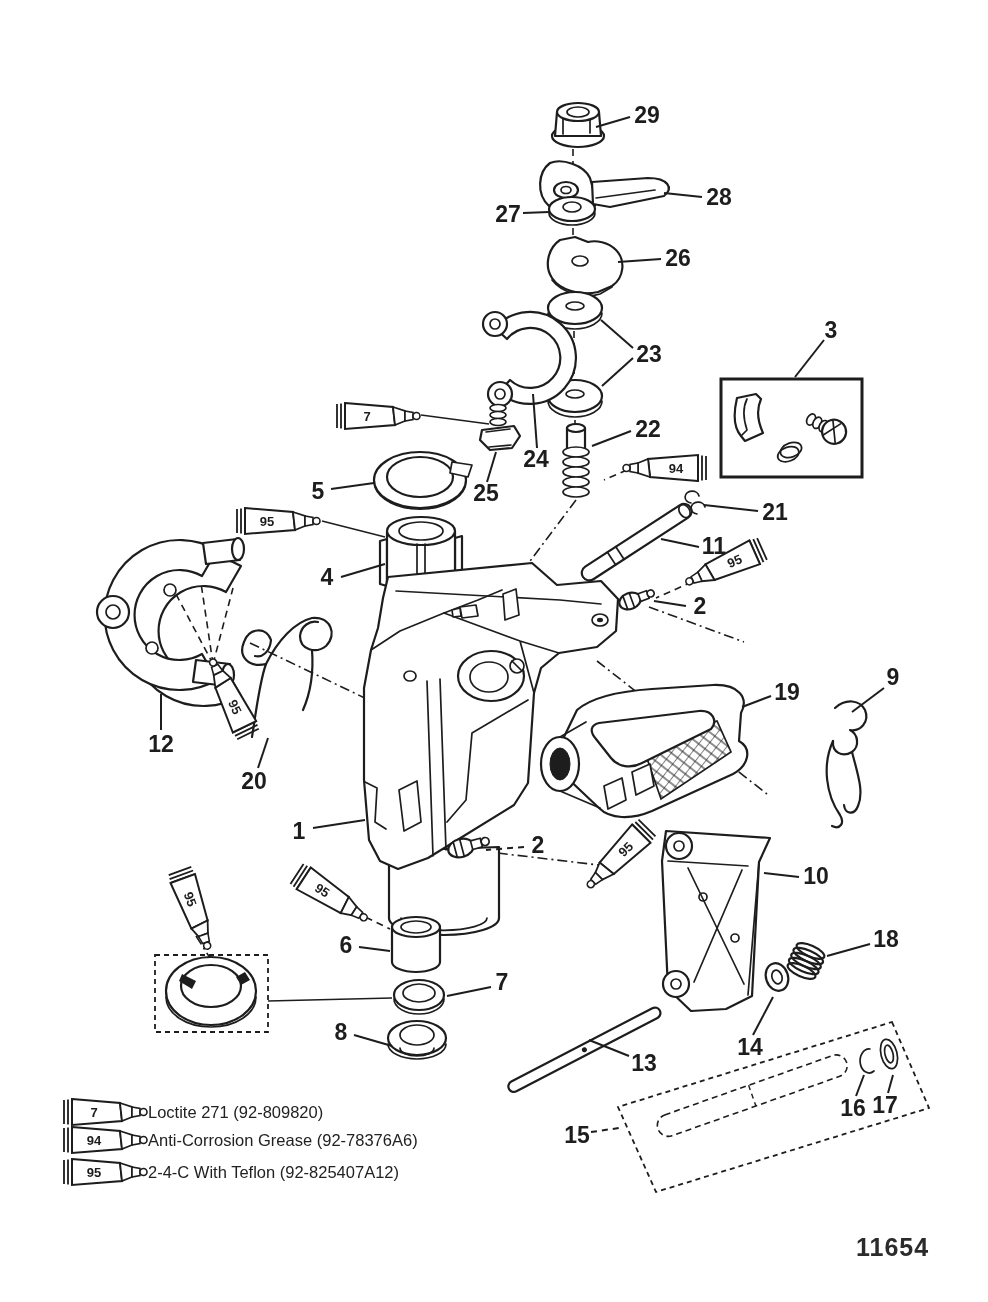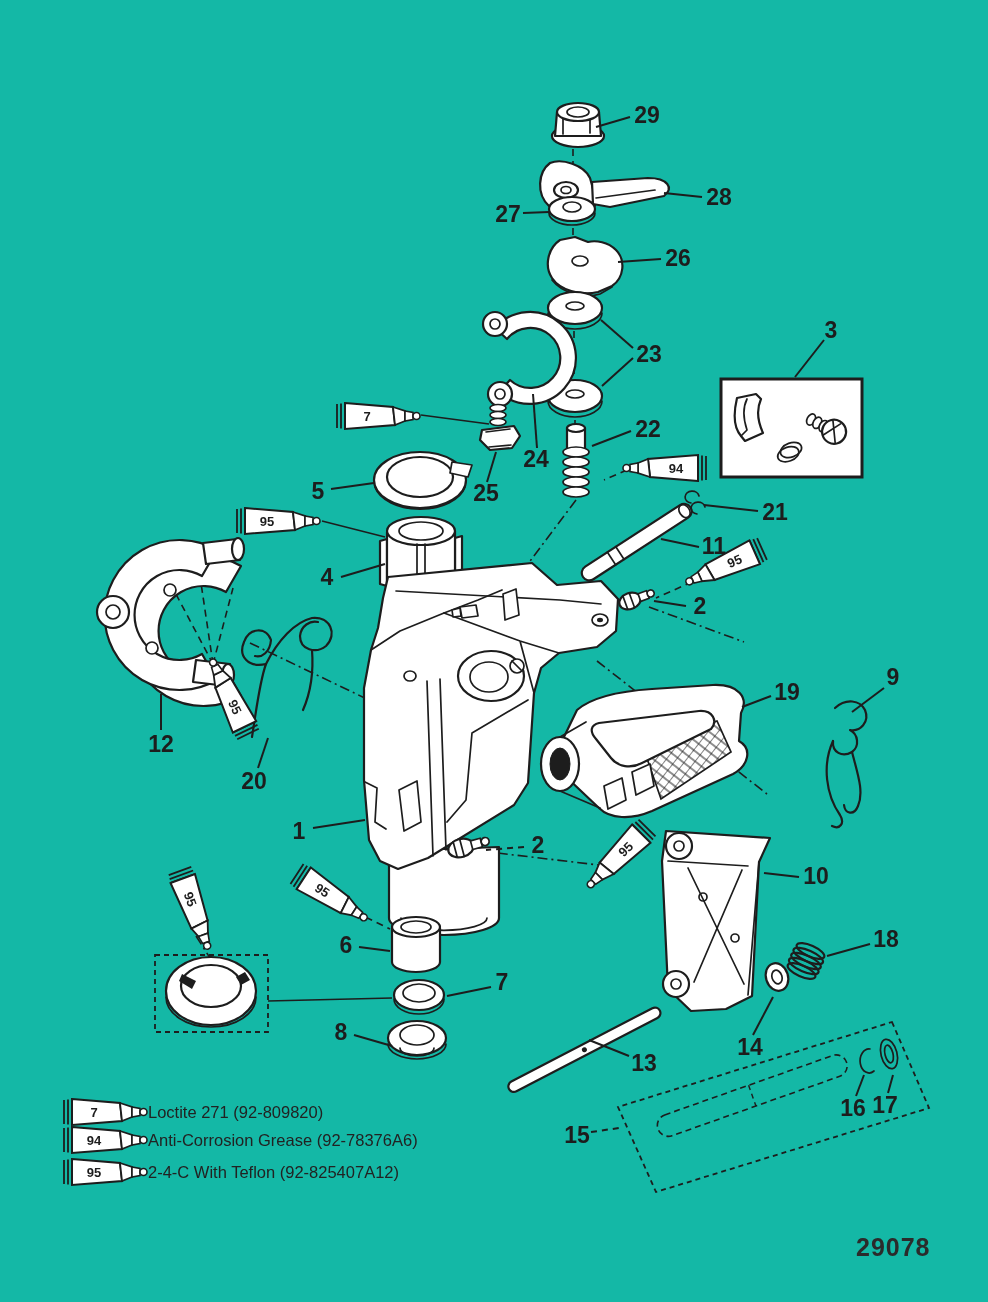--- a/index.html
+++ b/index.html
@@ -1,16 +1,16 @@
 <!DOCTYPE html>
 <html><head>
 <meta charset="utf-8">
 <style>
   html,body{margin:0;padding:0;background:#e8e8e8;}
-  .page{position:relative;width:988px;height:1302px;background:#14b8a6;margin:0 auto;
+  .page{position:relative;width:988px;height:1302px;background:#ffffff;margin:0 auto;
         font-family:"Liberation Sans",sans-serif;overflow:hidden;}
   svg{position:absolute;left:0;top:0;}
   .s  {stroke:#1d1d1d;stroke-width:2.2;fill:none;stroke-linejoin:round;stroke-linecap:round;}
   .s2 {stroke:#1d1d1d;stroke-width:1.7;fill:none;stroke-linejoin:round;stroke-linecap:round;}
   .sf {stroke:#1d1d1d;stroke-width:2.2;fill:#ffffff;stroke-linejoin:round;stroke-linecap:round;}
   .sf2{stroke:#1d1d1d;stroke-width:1.7;fill:#ffffff;stroke-linejoin:round;stroke-linecap:round;}
   .sd {fill:#1d1d1d;stroke:none;}
   .dashbox{stroke:#1d1d1d;stroke-width:1.8;fill:none;stroke-dasharray:5 4;}
   .callout{font-family:"Liberation Sans",sans-serif;font-weight:bold;font-size:23px;fill:#1d1d1d;}
   .tube-label{font-family:"Liberation Sans",sans-serif;font-weight:bold;font-size:13px;fill:#1d1d1d;}
@@ -453,14 +453,14 @@
             <path d="M56,-9 L68,-5 L68,5 L58,9 Z" fill="#fff" stroke="#1d1d1d" stroke-width="1.8"></path>
             <path d="M68,-5 L76,-3.5 L76,3.5 L68,5 Z" fill="#fff" stroke="#1d1d1d" stroke-width="1.6"></path>
             <circle cx="79.5" cy="0" r="3.5" fill="#fff" stroke="#1d1d1d" stroke-width="1.6"></circle>
             <text x="30" y="4.5" text-anchor="middle" class="tube-label">95</text>
           </g>
           <text x="148" y="1178" class="legend-text">2-4-C  With Teflon (92-825407A12)</text>
         </g>
       </g>
 </svg>
 
-<div class="drawing-number">29078</div>
+<div class="drawing-number">11654</div>
 </div>
 
 </body></html>

